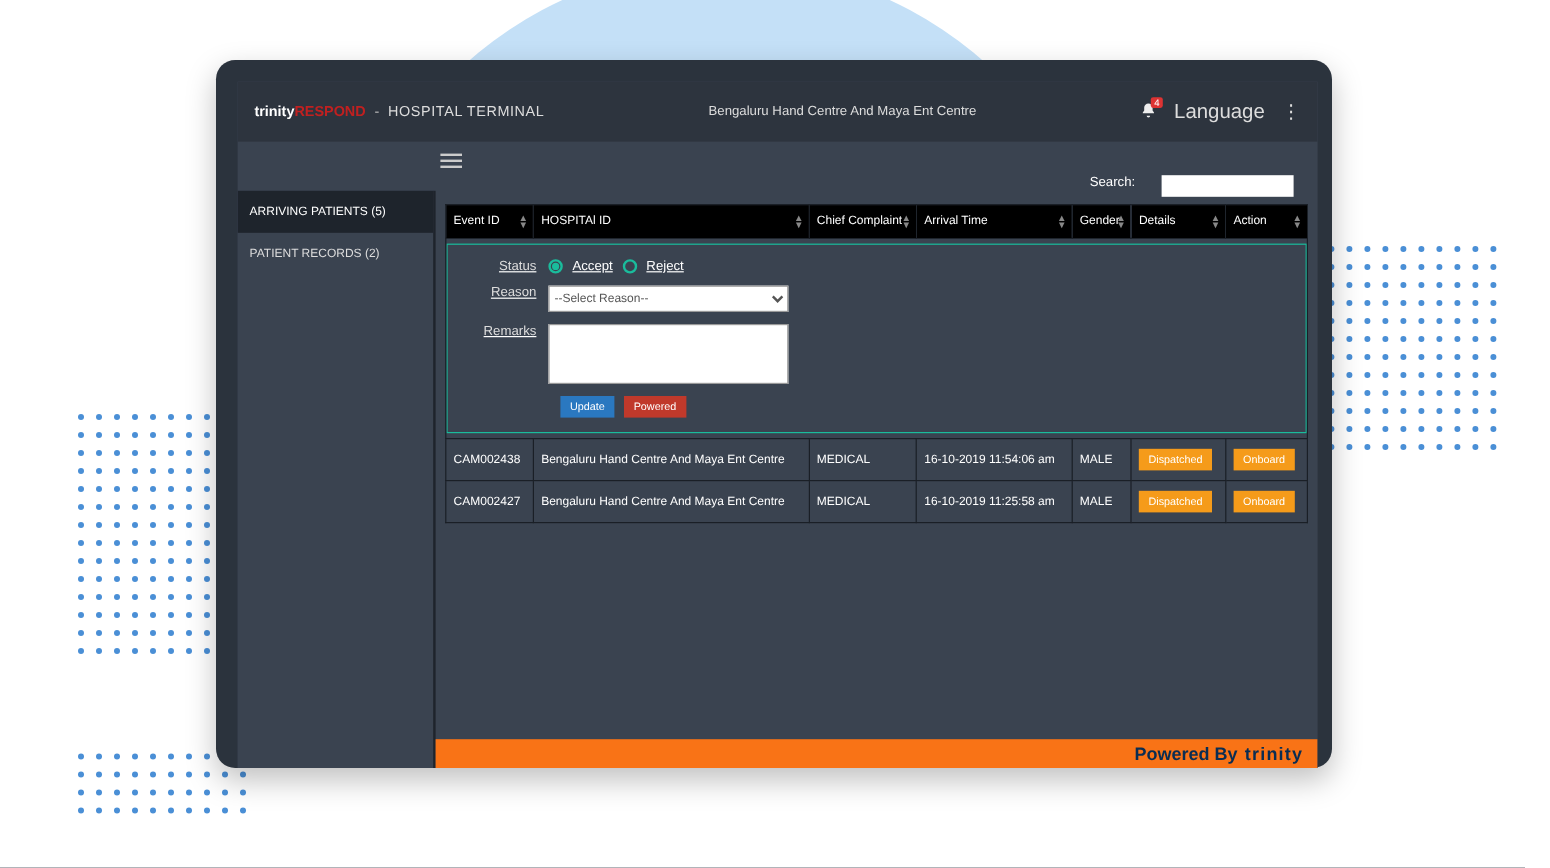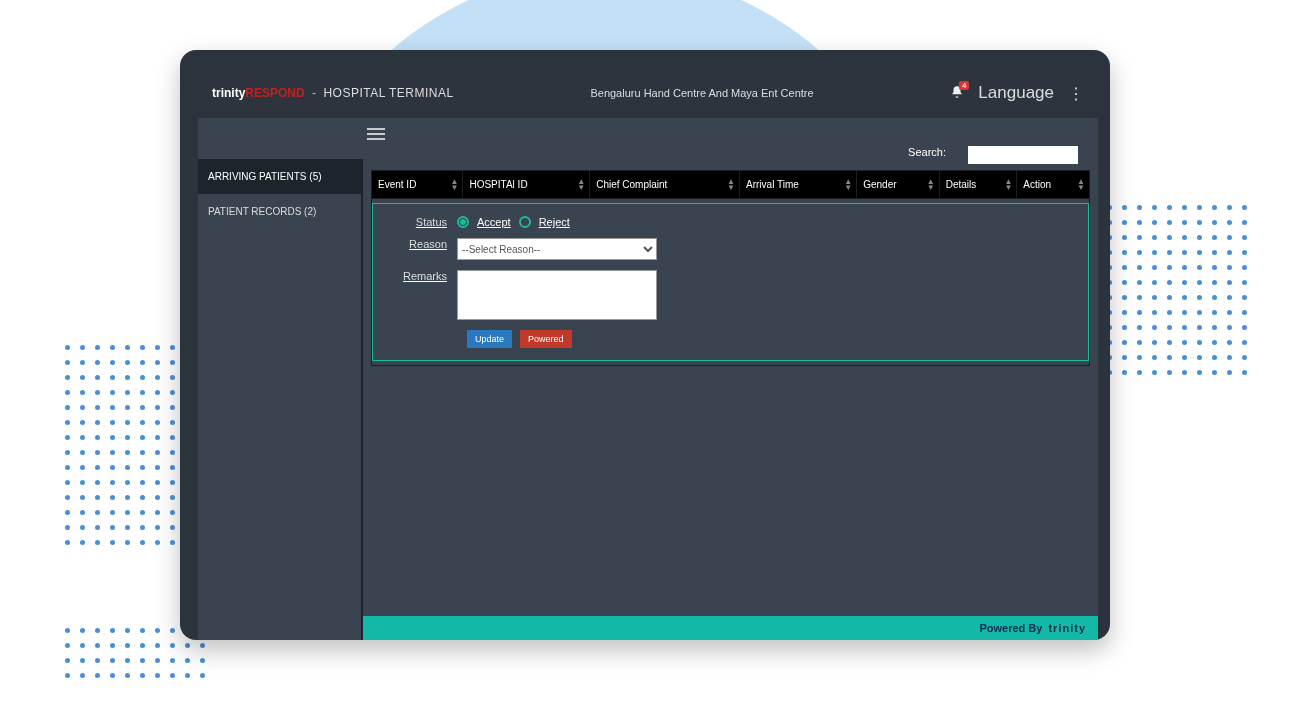--- a/index.html
+++ b/index.html
@@ -60,21 +60,21 @@
 .expand-box { border:1px solid #1abc9c; margin:4px 0 4px 0; padding:12px 14px; }
 .form-row { display:flex; align-items:flex-start; margin-bottom:10px; font-size:11px;text-decoration:underline; }
 .form-label { width:70px; text-align:right; padding-right:10px; color:#ddd; }
 .radio-wrap { display:flex; align-items:center; gap:8px; }
 .radio { width:12px; height:12px; border-radius:50%; border:2px solid #1abc9c; display:inline-block; position:relative; }
 .radio.sel::after { content:''; position:absolute; inset:1px; border-radius:50%; background:#1abc9c; }
 select.reason { width:200px; height:22px; background:#fff; color:#555; font-size:10px; border:1px solid #999; }
 textarea.remarks { width:200px; height:50px; background:#fff; border:1px solid #999; resize:none; }
 .form-actions { margin-left:80px; display:flex; gap:8px; }
 
-.footer { position:absolute; bottom:0; left:0; right:0; height:24px; background:#14b8a6; display:flex; align-items:center; justify-content:flex-end; padding-right:12px; font-size:11px; }
+.footer { position:absolute; bottom:0; left:0; right:0; height:24px; background:#f97316; display:flex; align-items:center; justify-content:flex-end; padding-right:12px; font-size:15px; }
 .footer .pw { color:#0a2d52; font-weight:bold; margin-right:6px; }
 .footer .tri { color:#0a2d52; font-weight:bold; letter-spacing:1px; }
 </style>
 </head>
 <body>
 
 <div class="bg-blob"></div>
 <div class="dots dots-right">
     <div class="dots-row">
       <span></span>
@@ -486,20 +486,38 @@
                     <span class="form-label">Remarks</span>
                     <textarea class="remarks" style=""></textarea>
                   </div>
                   <div class="form-actions">
                     <button class="btn btn-blue">Update</button>
                     <button class="btn btn-red">Powered</button>
                   </div>
                 </div>
               </td>
             </tr>
+            <tr>
+              <td>CAM002438</td>
+              <td>Bengaluru Hand Centre And Maya Ent Centre</td>
+              <td>MEDICAL</td>
+              <td>16-10-2019 11:54:06 am</td>
+              <td>MALE</td>
+              <td><button class="btn">Dispatched</button></td>
+              <td><button class="btn">Onboard</button></td>
+            </tr>
+            <tr>
+              <td>CAM002427</td>
+              <td>Bengaluru Hand Centre And Maya Ent Centre</td>
+              <td>MEDICAL</td>
+              <td>16-10-2019 11:25:58 am</td>
+              <td>MALE</td>
+              <td><button class="btn">Dispatched</button></td>
+              <td><button class="btn">Onboard</button></td>
+            </tr>
           </tbody>
         </table>
 
         <div class="footer">
           <span class="pw">Powered By</span>
           <span class="tri">trinity</span>
         </div>
       </div>
     </div>
   </div>

